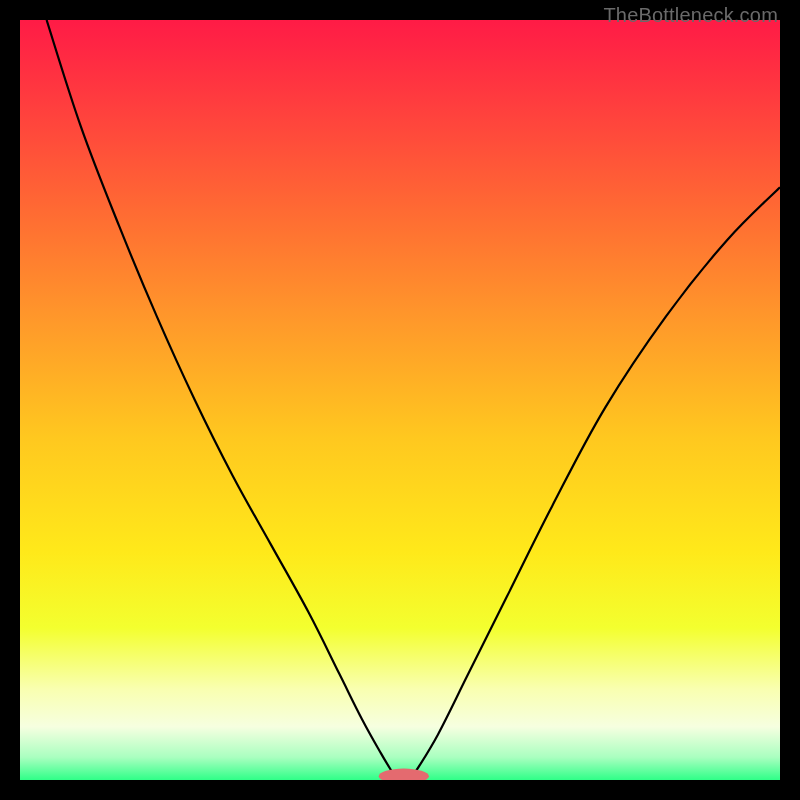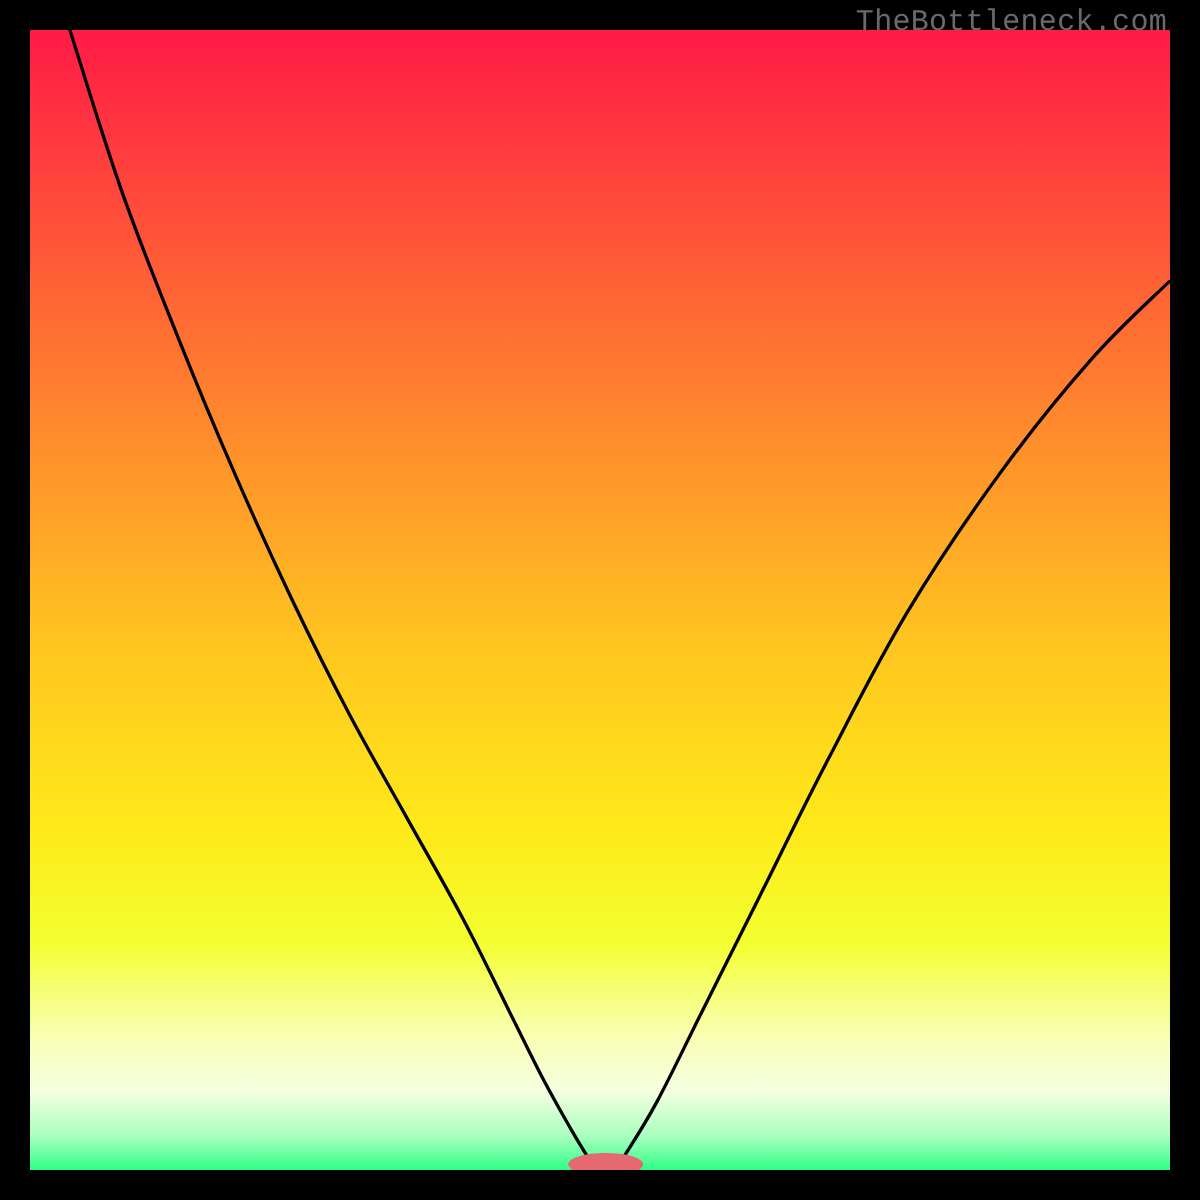--- a/index.html
+++ b/index.html
@@ -15,21 +15,20 @@
     top: 0; left: 0;
     width: 760px; height: 760px;
   }
   .attribution {
     position: absolute;
     top: 4px; right: 22px;
     color: #6a6a6a;
     font-size: 20px;
     font-weight: 400;
     letter-spacing: 0.2px;
-    font-family: Liberation Mono, monospace;
   }
 </style>
 </head>
 <body>
 
 <div class="frame">
   <svg class="plot-area" viewBox="0 0 760 760">
     <defs>
       <linearGradient id="bg-grad" x1="0" y1="0" x2="0" y2="1">
           <stop offset="0.0%" stop-color="#ff1b46"></stop>

